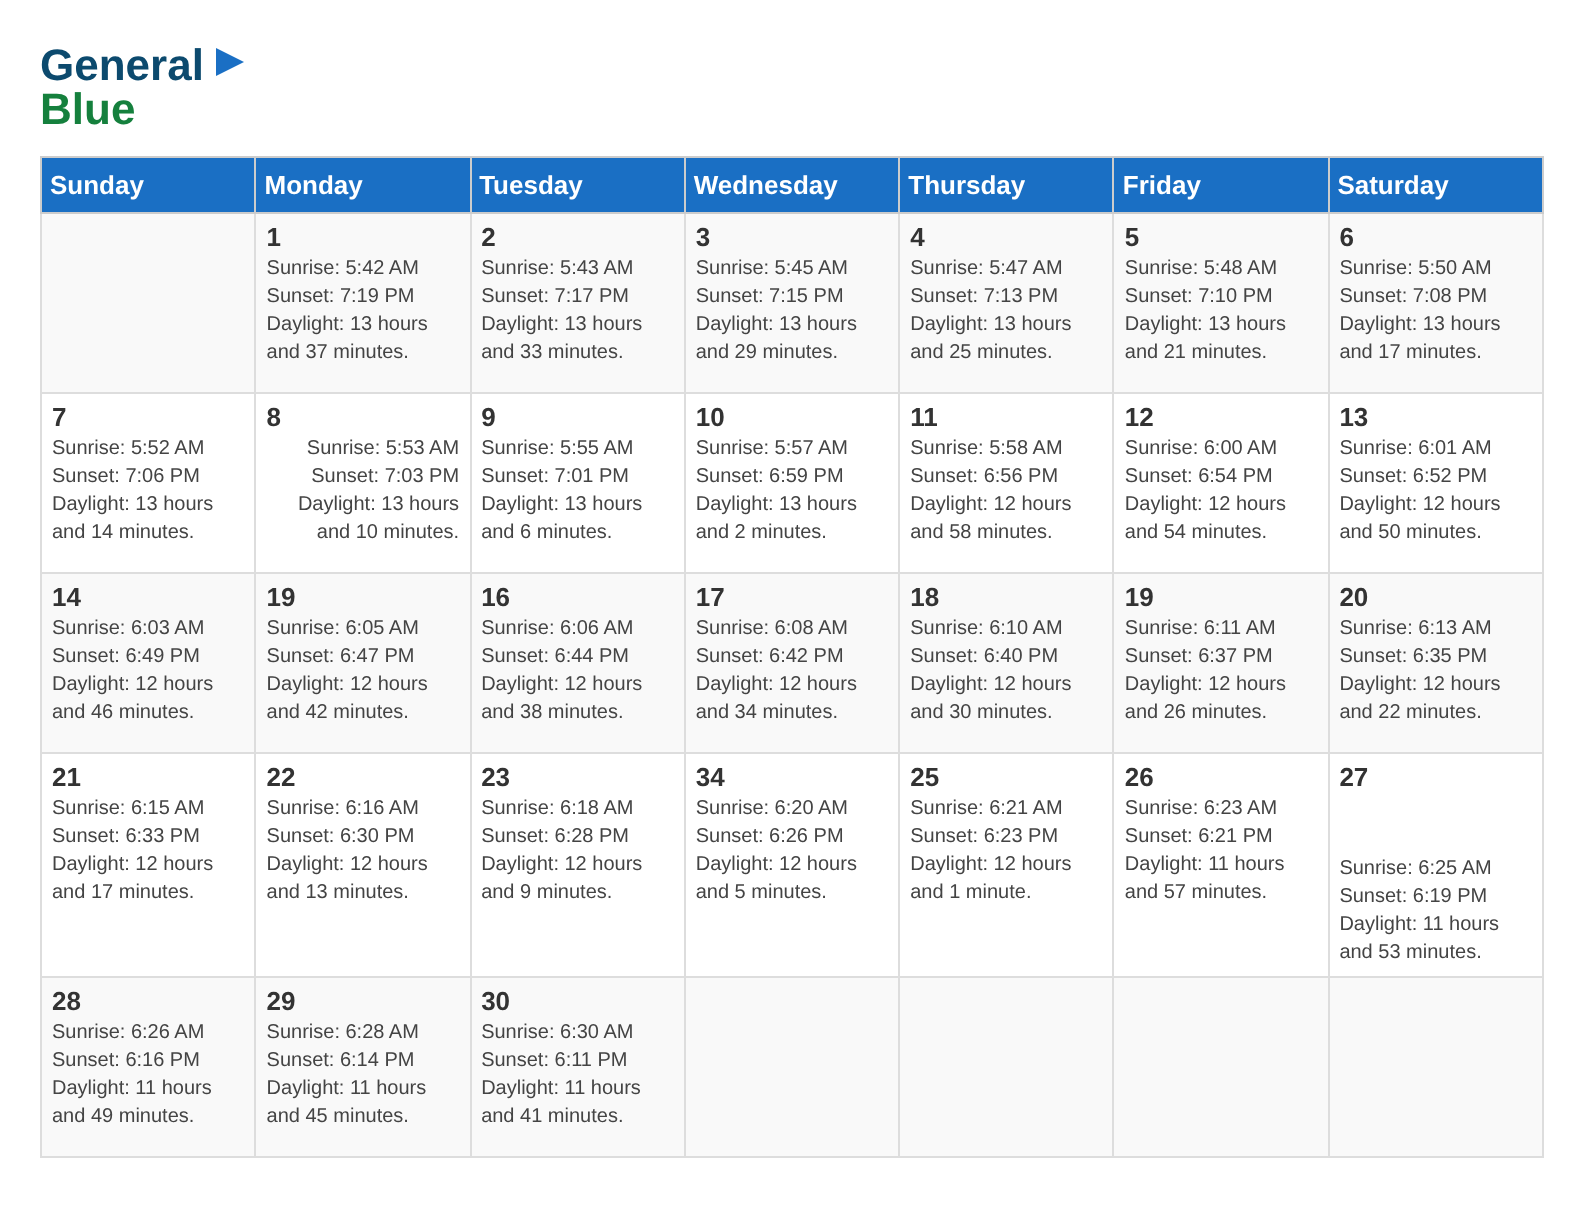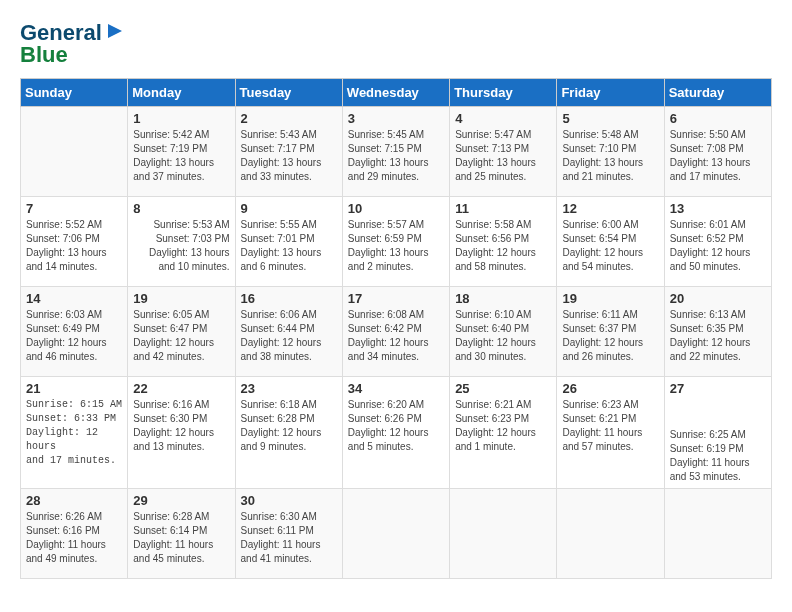--- a/index.html
+++ b/index.html
@@ -252,21 +252,21 @@
           <span class="day-number">20</span>
           <div class="cell-info" style="white-space: pre-line;">Sunrise: 6:13 AM
 Sunset: 6:35 PM
 Daylight: 12 hours
 and 22 minutes.</div>
         </td>
       </tr>
       <tr>
         <td>
           <span class="day-number">21</span>
-          <div class="cell-info" style="white-space: pre-line; font-family: Liberation Mono, monospace;">Sunrise: 6:15 AM
+          <div class="cell-info" style="white-space: pre-line;">Sunrise: 6:15 AM
 Sunset: 6:33 PM
 Daylight: 12 hours
 and 17 minutes.</div>
         </td>
         <td>
           <span class="day-number">22</span>
           <div class="cell-info" style="white-space: pre-line;">Sunrise: 6:16 AM
 Sunset: 6:30 PM
 Daylight: 12 hours
 and 13 minutes.</div>

